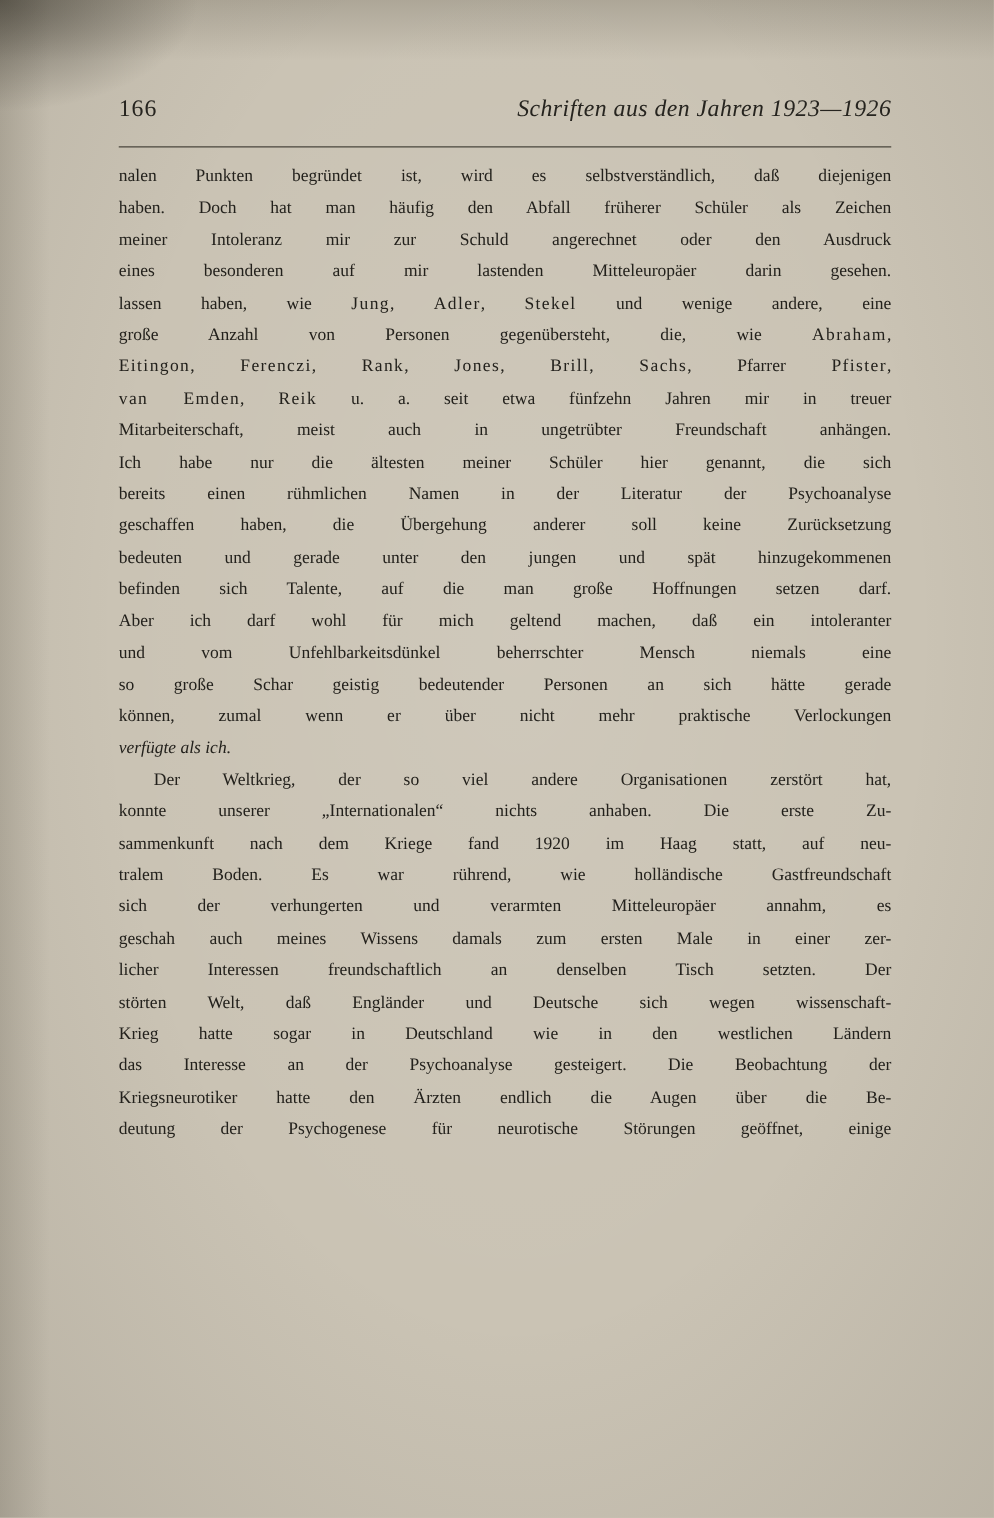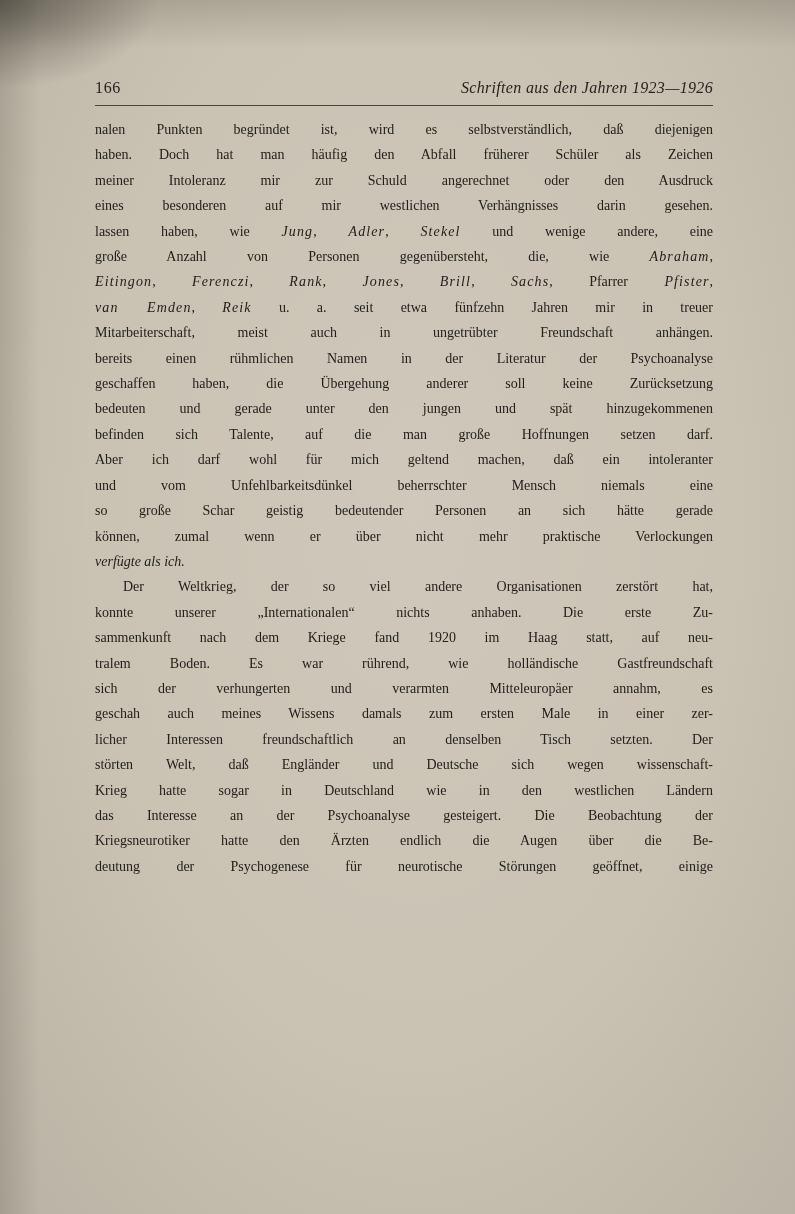--- a/index.html
+++ b/index.html
@@ -36,23 +36,23 @@
   .text-col {
     position: absolute;
     left: 95px;
     top: 76px;
     width: 618px;
   }
   .running-head {
     position: relative;
     display: flex;
     align-items: baseline;
-    font-size: 16px;
+    font-size: 19px;
     line-height: 24px;
-    padding-bottom: 5px;
+    padding-bottom: 17px;
     border-bottom: 1.5px solid #4a463d;
   }
   .page-number {
     flex: 0 0 auto;
     letter-spacing: 0.04em;
     color: #26241f;
   }
   .head-title {
     position: absolute;
     left: 0;
@@ -75,43 +75,43 @@
   }
   .line.ragged {
     text-align-last: left;
     font-style: italic;
   }
   .line.indent {
     text-indent: 28px;
   }
   .sperr {
     letter-spacing: 0.08em;
-    font-style: italic;
   }
 </style>
 </head>
 <body>
 
 <div class="page">
   <div class="text-col">
     <div class="running-head">
       <span class="page-number">166</span>
       <span class="head-title">Schriften aus den Jahren 1923—1926</span>
     </div>
     <div class="page-body">
         <div class="para">
           <div class="line"><span>nalen Punkten begründet ist, wird es selbstverständlich, daß diejenigen</span></div>
           <div class="line"><span>haben. Doch hat man häufig den Abfall früherer Schüler als Zeichen</span></div>
           <div class="line"><span>meiner Intoleranz mir zur Schuld angerechnet oder den Ausdruck</span></div>
-          <div class="line"><span>eines besonderen auf mir westlichen Verhängnisses darin gesehen.</span></div>
+          <div class="line"><span>eines besonderen auf mir lastenden Mitteleuropäer darin gesehen.</span></div>
           <div class="line"><span>lassen haben, wie </span><span class="sperr">Jung</span><span>, </span><span class="sperr">Adler</span><span>, </span><span class="sperr">Stekel</span><span> und wenige andere, eine</span></div>
           <div class="line"><span>große Anzahl von Personen gegenübersteht, die, wie </span><span class="sperr">Abraham</span><span>,</span></div>
           <div class="line"><span class="sperr">Eitingon</span><span>, </span><span class="sperr">Ferenczi</span><span>, </span><span class="sperr">Rank</span><span>, </span><span class="sperr">Jones</span><span>, </span><span class="sperr">Brill</span><span>, </span><span class="sperr">Sachs</span><span>, Pfarrer </span><span class="sperr">Pfister</span><span>,</span></div>
           <div class="line"><span class="sperr">van Emden</span><span>, </span><span class="sperr">Reik</span><span> u. a. seit etwa fünfzehn Jahren mir in treuer</span></div>
           <div class="line"><span>Mitarbeiterschaft, meist auch in ungetrübter Freundschaft anhängen.</span></div>
+          <div class="line"><span>Ich habe nur die ältesten meiner Schüler hier genannt, die sich</span></div>
           <div class="line"><span>bereits einen rühmlichen Namen in der Literatur der Psychoanalyse</span></div>
           <div class="line"><span>geschaffen haben, die Übergehung anderer soll keine Zurücksetzung</span></div>
           <div class="line"><span>bedeuten und gerade unter den jungen und spät hinzugekommenen</span></div>
           <div class="line"><span>befinden sich Talente, auf die man große Hoffnungen setzen darf.</span></div>
           <div class="line"><span>Aber ich darf wohl für mich geltend machen, daß ein intoleranter</span></div>
           <div class="line"><span>und vom Unfehlbarkeitsdünkel beherrschter Mensch niemals eine</span></div>
           <div class="line"><span>so große Schar geistig bedeutender Personen an sich hätte gerade</span></div>
           <div class="line"><span>können, zumal wenn er über nicht mehr praktische Verlockungen</span></div>
           <div class="line ragged"><span>verfügte als ich.</span></div>
         </div>

